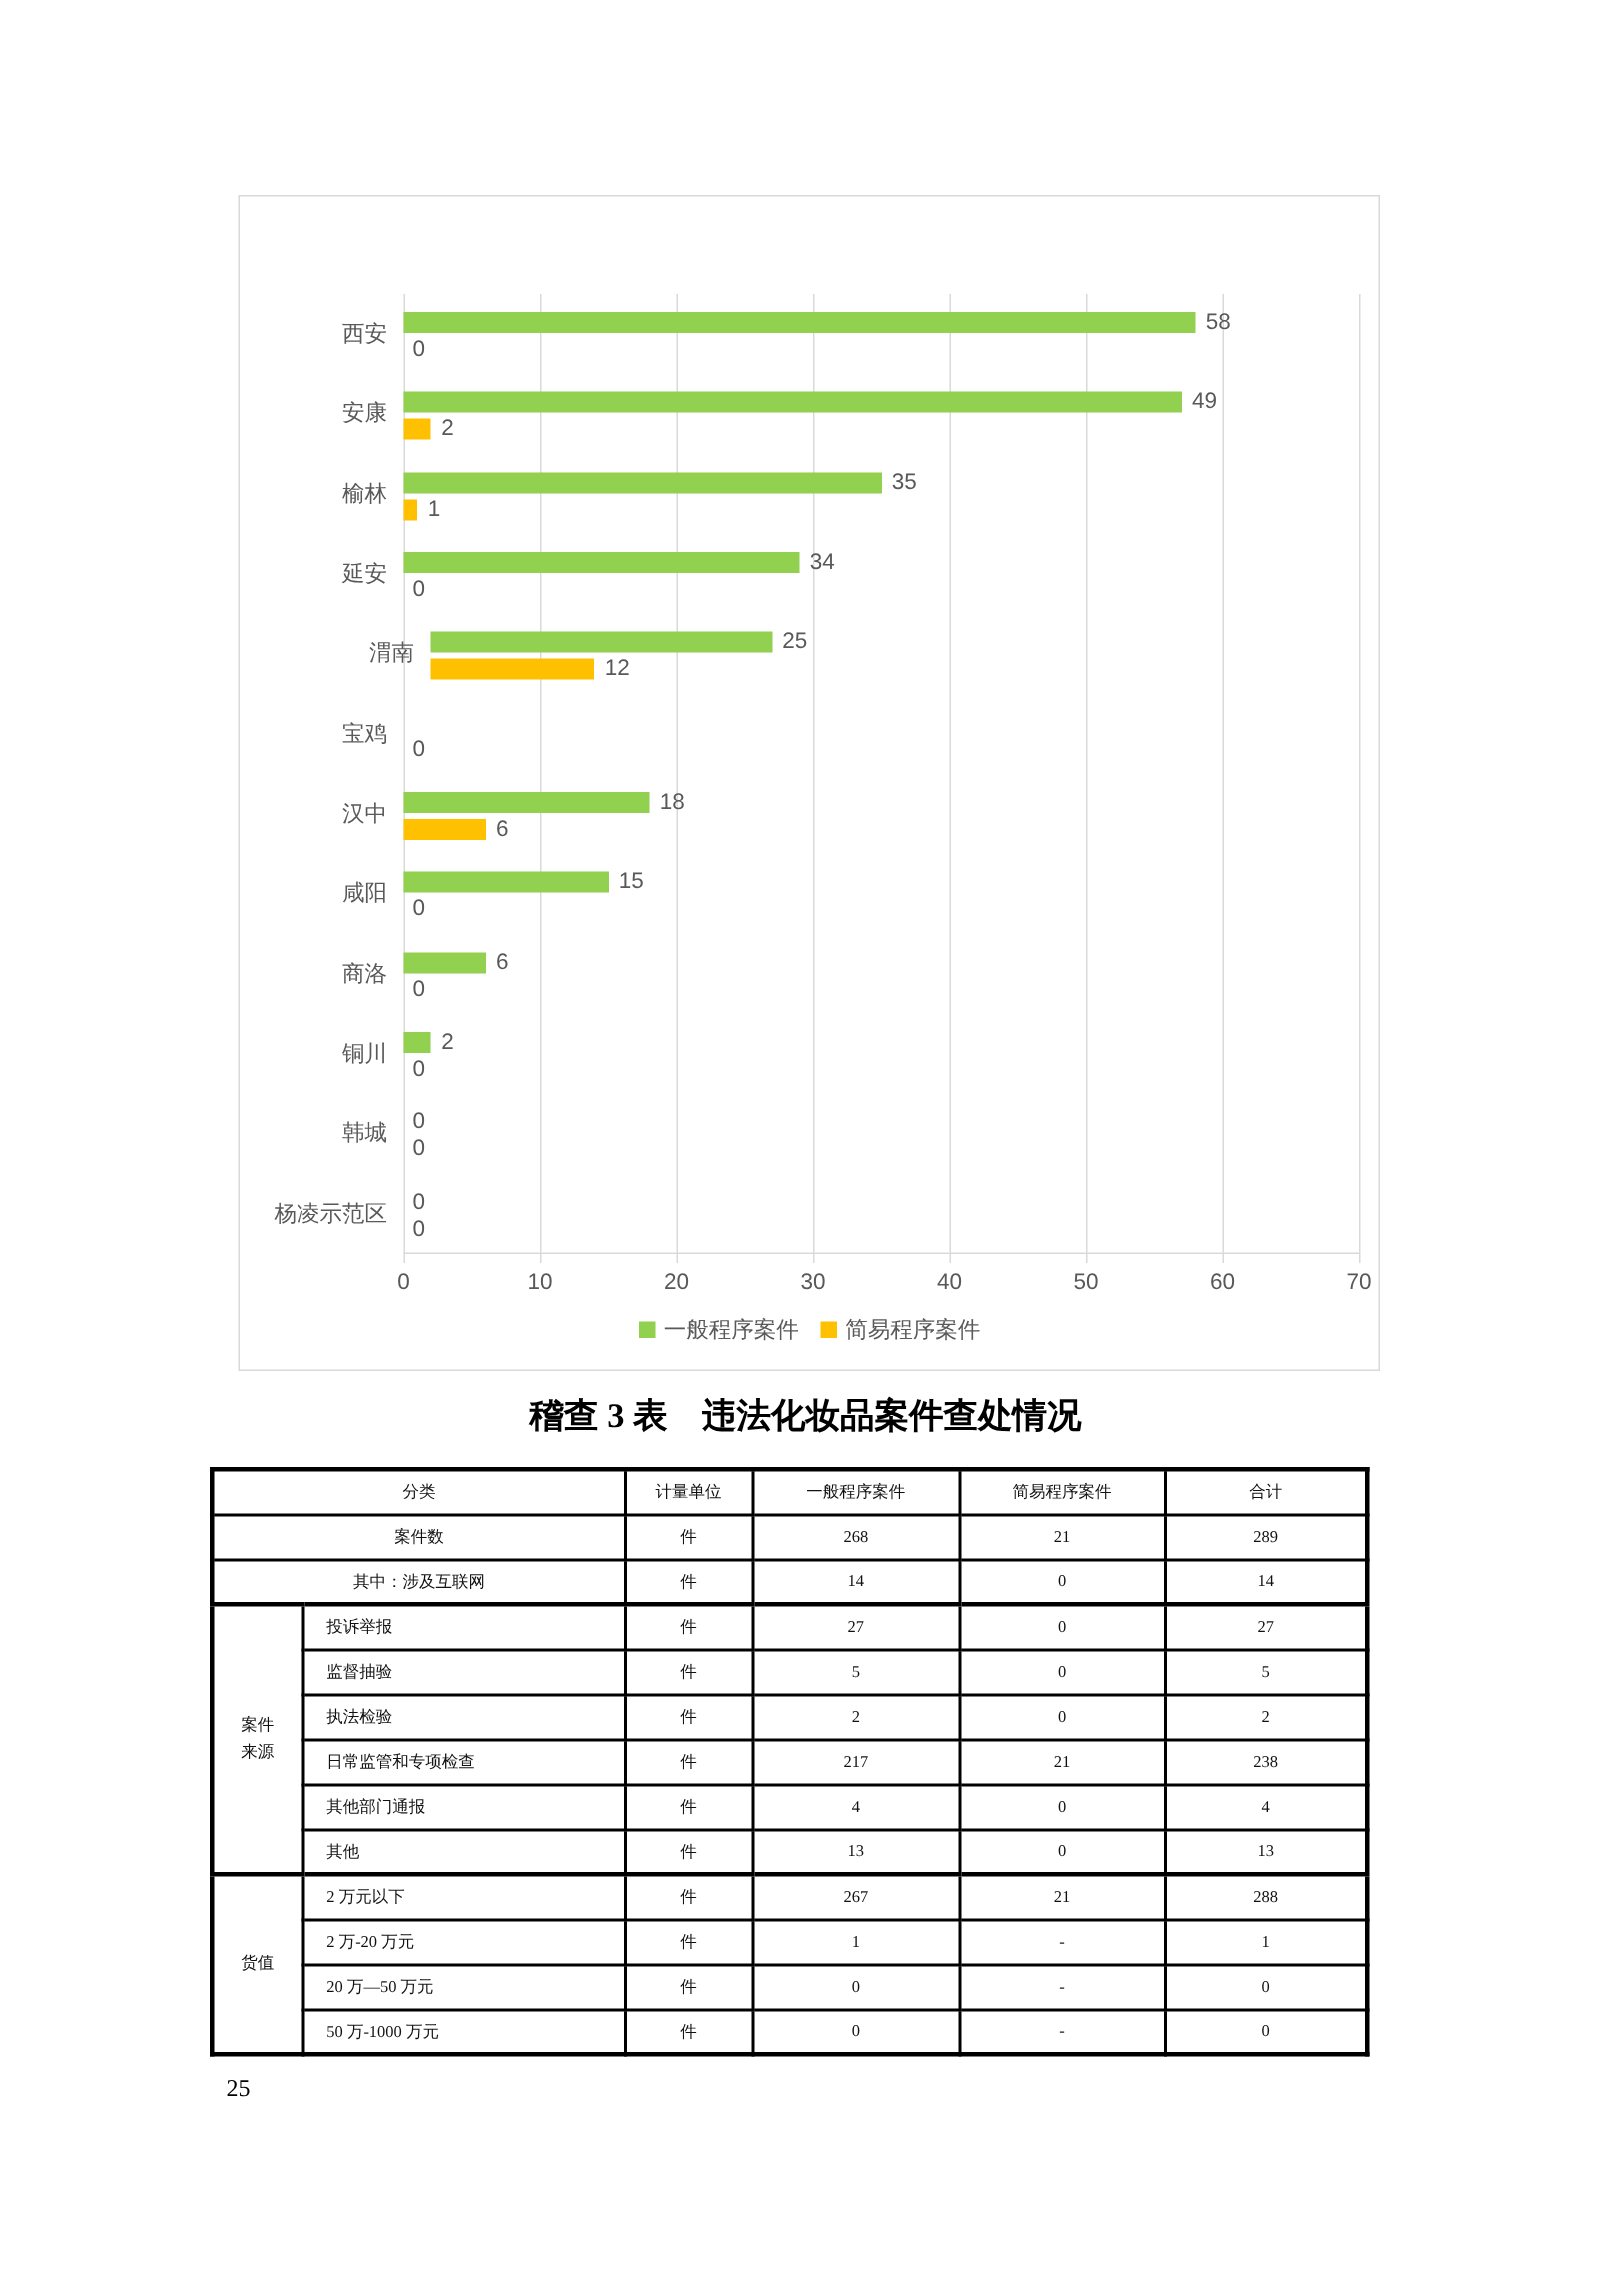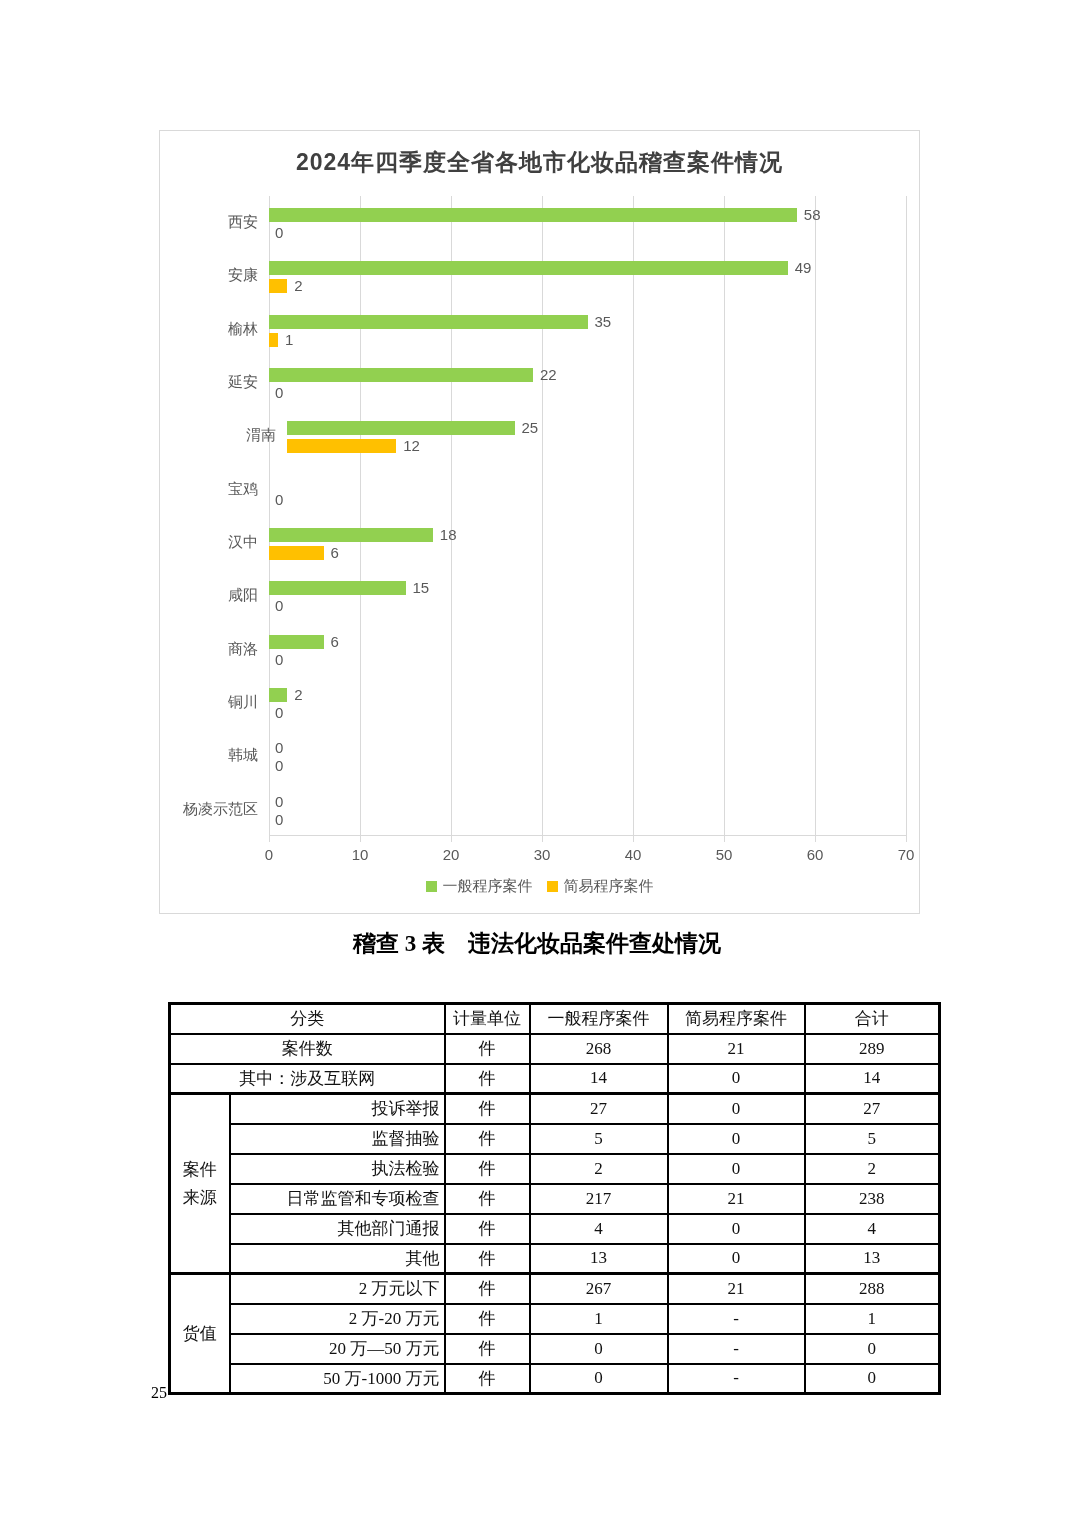--- a/index.html
+++ b/index.html
@@ -64,50 +64,49 @@
   .legend-item { display: flex; align-items: center; gap: 6px; }
   .legend-swatch { width: 11px; height: 11px; display: inline-block; }
   
   .table-title {
     position: absolute; left: 0; top: 928px; width: 100%;
     text-align: center;
     font-family: "Liberation Serif", "DejaVu Serif", serif;
     font-size: 23px; font-weight: bold; color: #000;
   }
   .data-table {
-    position: absolute; left: 168px; top: 978px;
+    position: absolute; left: 140px; top: 978px;
     border-collapse: collapse;
     table-layout: fixed;
     width: 770px;
     font-family: "Liberation Serif", "DejaVu Serif", serif;
-    font-size: 17px; color: #111; margin-top: 24px;
+    font-size: 11px; color: #111;
   }
   .data-table td, .data-table th {
     border: 2px solid #000;
     height: 30px;
     text-align: center;
     vertical-align: middle;
     font-weight: normal;
     padding: 0 4px;
   }
   .data-table { border: 3px solid #000; }
-  .data-table td.sub-label { text-align: right; padding-left: 15px; }
+  .data-table td.sub-label { text-align: left; padding-left: 15px; }
   .data-table tr.group-start td { border-top-width: 3px; }
   .data-table td.group-cell { white-space: pre-line; line-height: 1.6; }
   .page-number {
     position: absolute; left: 151px; top: 1384px;
     font-family: "Liberation Serif", "DejaVu Serif", serif;
     font-size: 16px; color: #000;
   }
 </style>
 </head>
 <body>
 
 <div class="chart-container">
-  <div class="chart-title">2024年四季度全省各地市化妆品稽查案件情况</div>
   <div class="plot-area" id="plot-area">
       <div class="gridline" style="left: 0px;"></div>
       <div class="tick-stub" style="left: 0px;"></div>
       <div class="gridline" style="left: 91px;"></div>
       <div class="tick-stub" style="left: 91px;"></div>
       <div class="gridline" style="left: 182px;"></div>
       <div class="tick-stub" style="left: 182px;"></div>
       <div class="gridline" style="left: 273px;"></div>
       <div class="tick-stub" style="left: 273px;"></div>
       <div class="gridline" style="left: 364px;"></div>
@@ -147,21 +146,21 @@
         </div>
         <div class="bar-row" style="top: 30px;">
           <div class="bar" style="width: 9.1px; background: rgb(255, 192, 0);"></div>
           <div class="bar-value" style="left: 16.1px;">1</div>
         </div>
       </div>
       <div class="band" style="top: 160px; height: 53.3333px;">
         <div class="cat-label" style="height: 53.3333px;">延安</div>
         <div class="bar-row" style="top: 12px;">
           <div class="bar" style="width: 263.9px; background: rgb(146, 208, 80);"></div>
-          <div class="bar-value" style="left: 270.9px;">22</div>
+          <div class="bar-value" style="left: 270.9px;">34</div>
         </div>
         <div class="bar-row" style="top: 30px;">
           <div class="bar-value" style="left: 6px;">0</div>
         </div>
       </div>
       <div class="band" style="top: 213.333px; height: 53.3333px; margin-left: 18px;">
         <div class="cat-label" style="height: 53.3333px;">渭南</div>
         <div class="bar-row" style="top: 12px;">
           <div class="bar" style="width: 227.5px; background: rgb(146, 208, 80);"></div>
           <div class="bar-value" style="left: 234.5px;">25</div>

